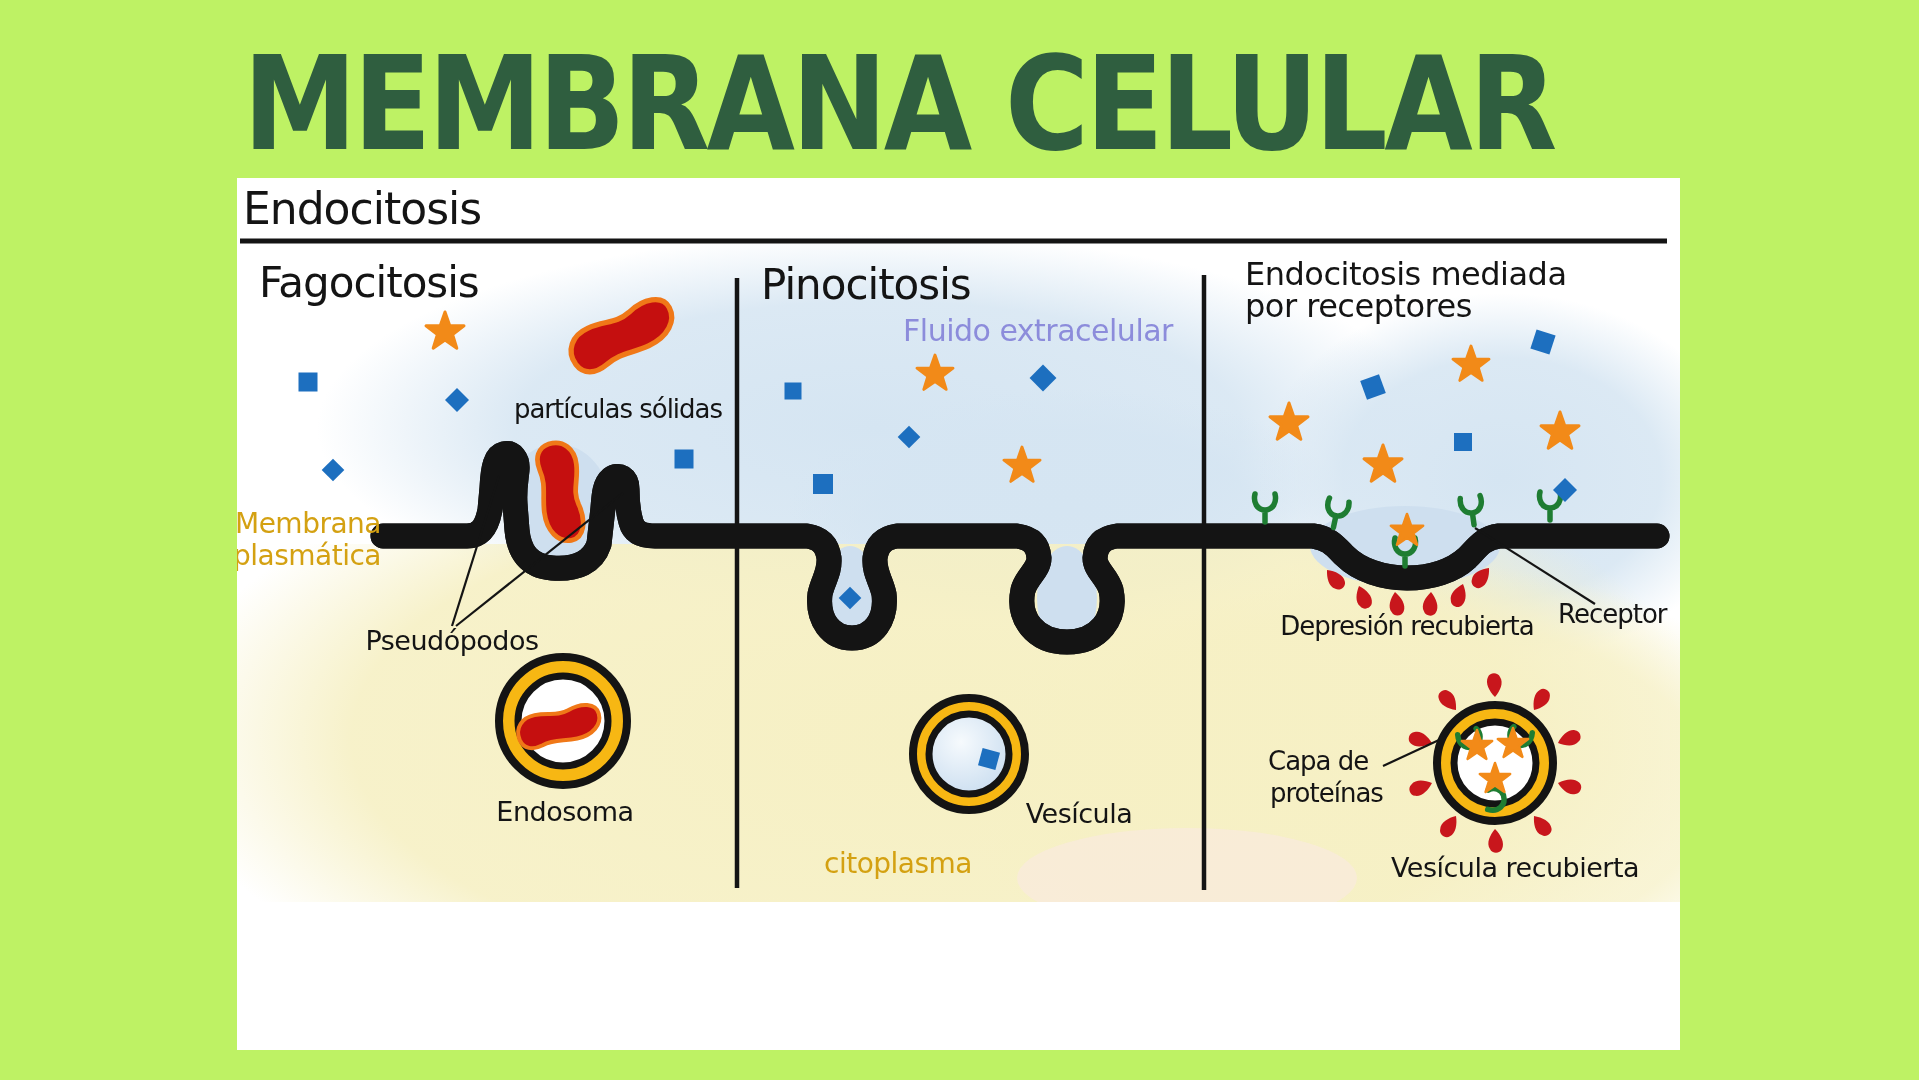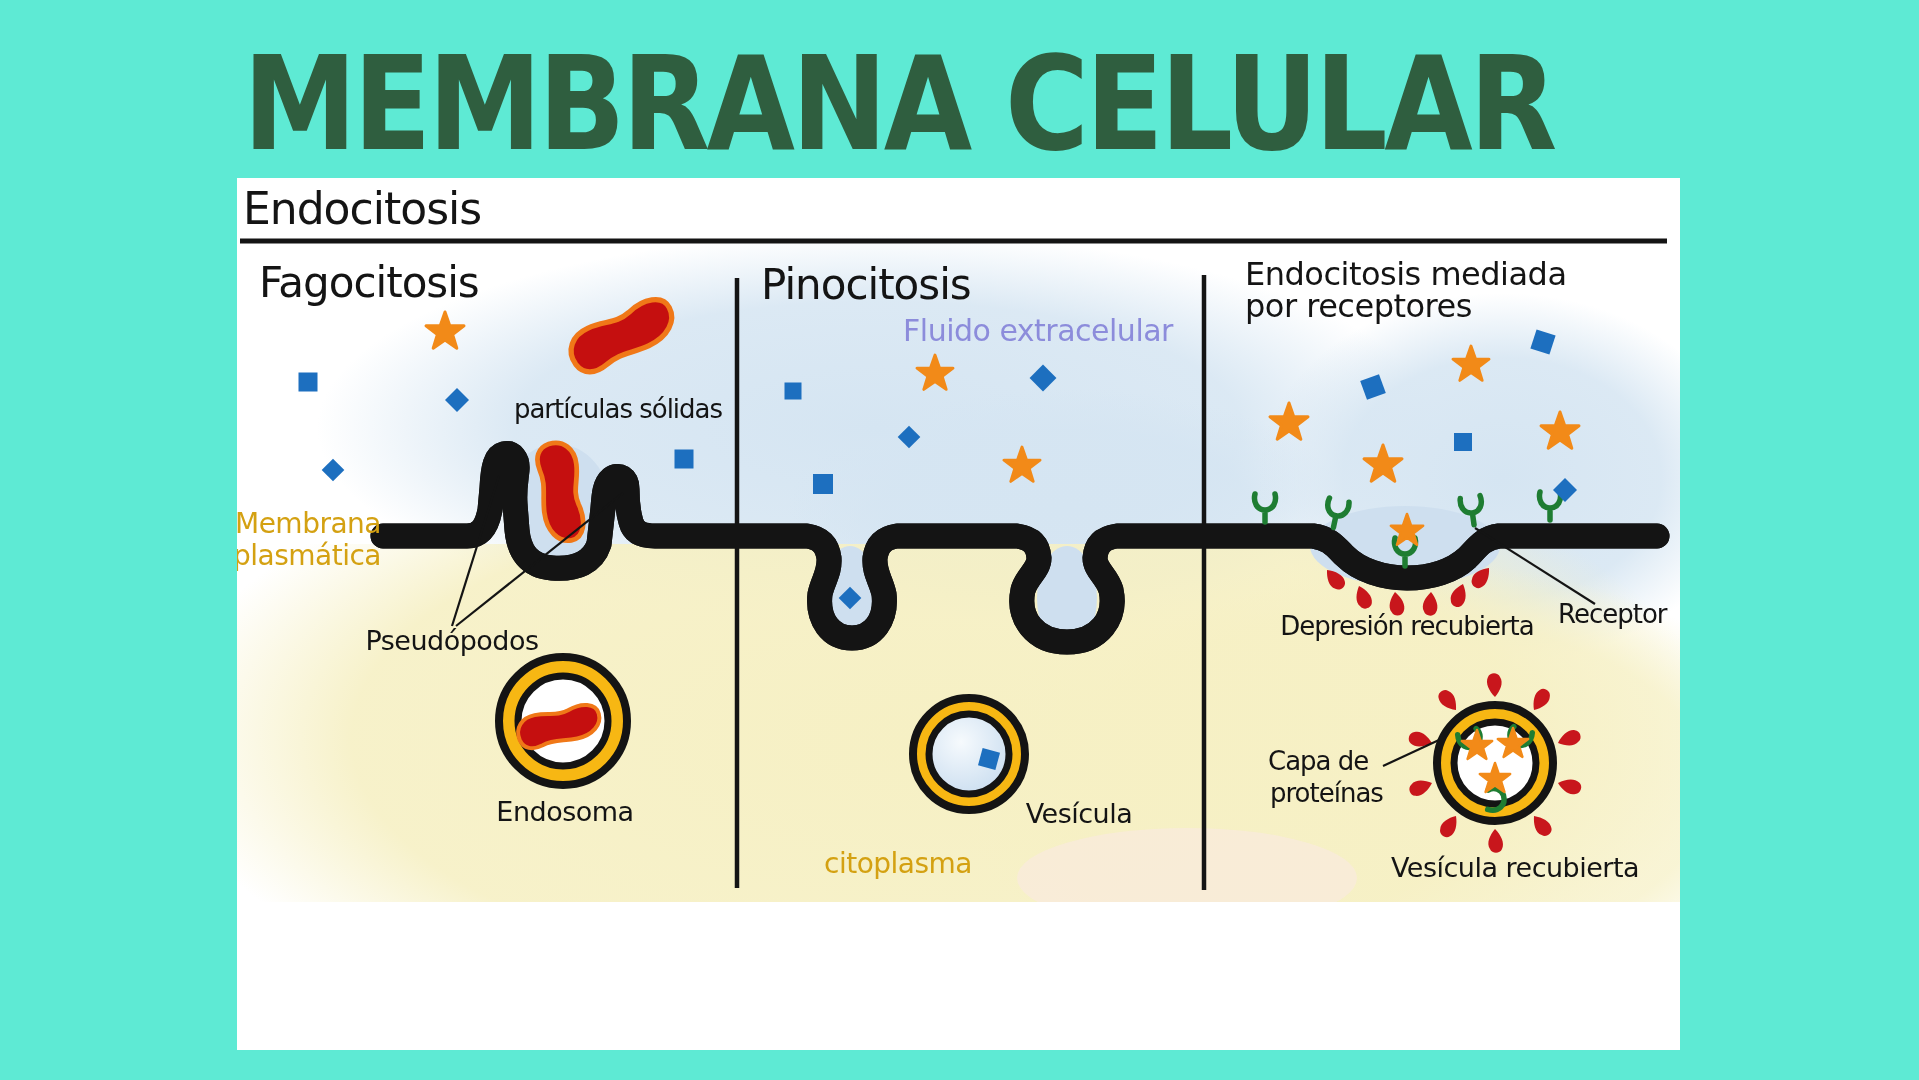--- a/index.html
+++ b/index.html
@@ -1,17 +1,17 @@
 <!DOCTYPE html>
 <html><head>
 <meta charset="utf-8">
 <style>
   html,body{margin:0;padding:0;}
   body{width:1919px;height:1080px;overflow:hidden;background:#F9F6B2;font-family:"DejaVu Sans",sans-serif;}
-  .page{position:relative;width:1919px;height:1080px;background:#5eead4;}
+  .page{position:relative;width:1919px;height:1080px;background:#bef264;}
   .main-title{
     position:absolute;left:243px;top:36px;margin:0;
     font-family:"DejaVu Sans",sans-serif;font-weight:bold;
     font-size:130px;line-height:1.05;color:#2F5E3F;letter-spacing:-4px;
     transform:scaleX(0.88);transform-origin:left top;white-space:nowrap;
   }
   .panel{position:absolute;left:237px;top:178px;width:1443px;height:872px;background:#ffffff;}
   svg{display:block;}
   text{font-family:"DejaVu Sans",sans-serif;fill:#141414;}
   .h-main{font-size:44px;letter-spacing:-1px;}

